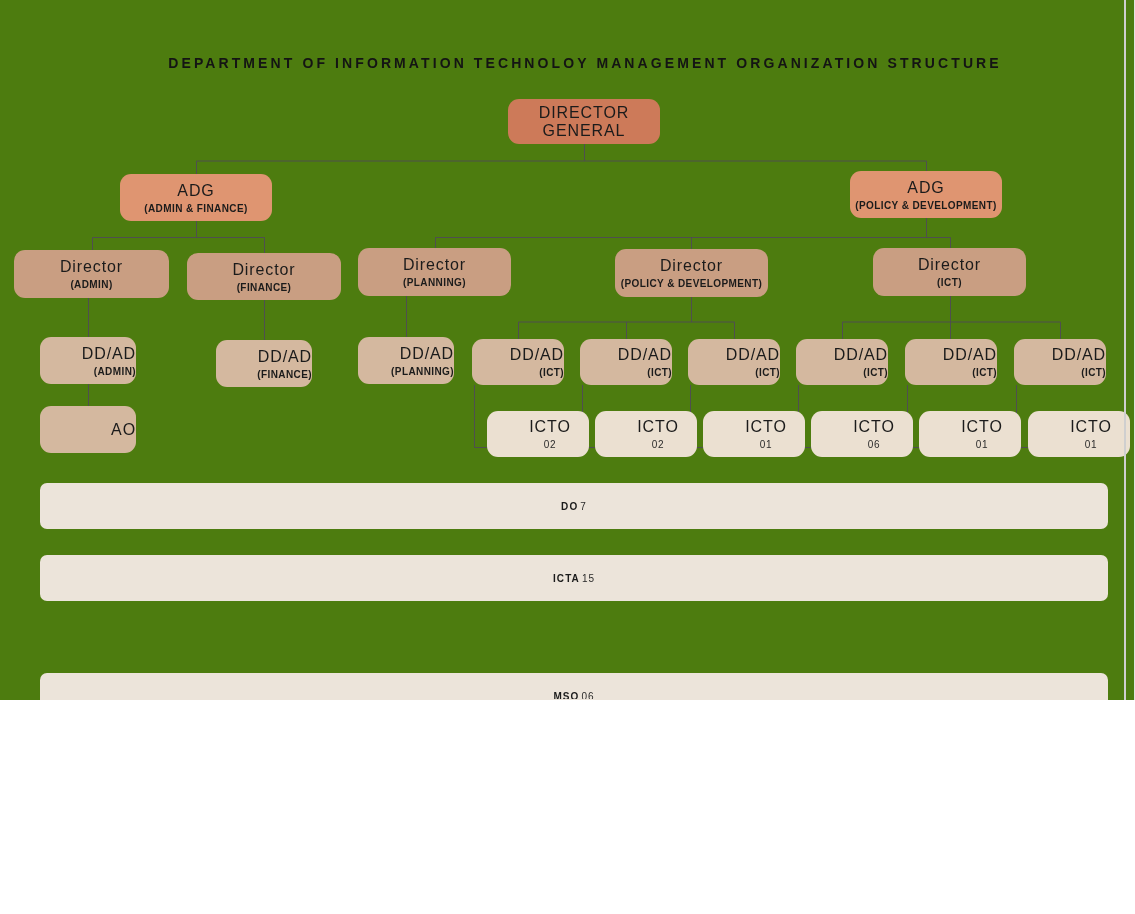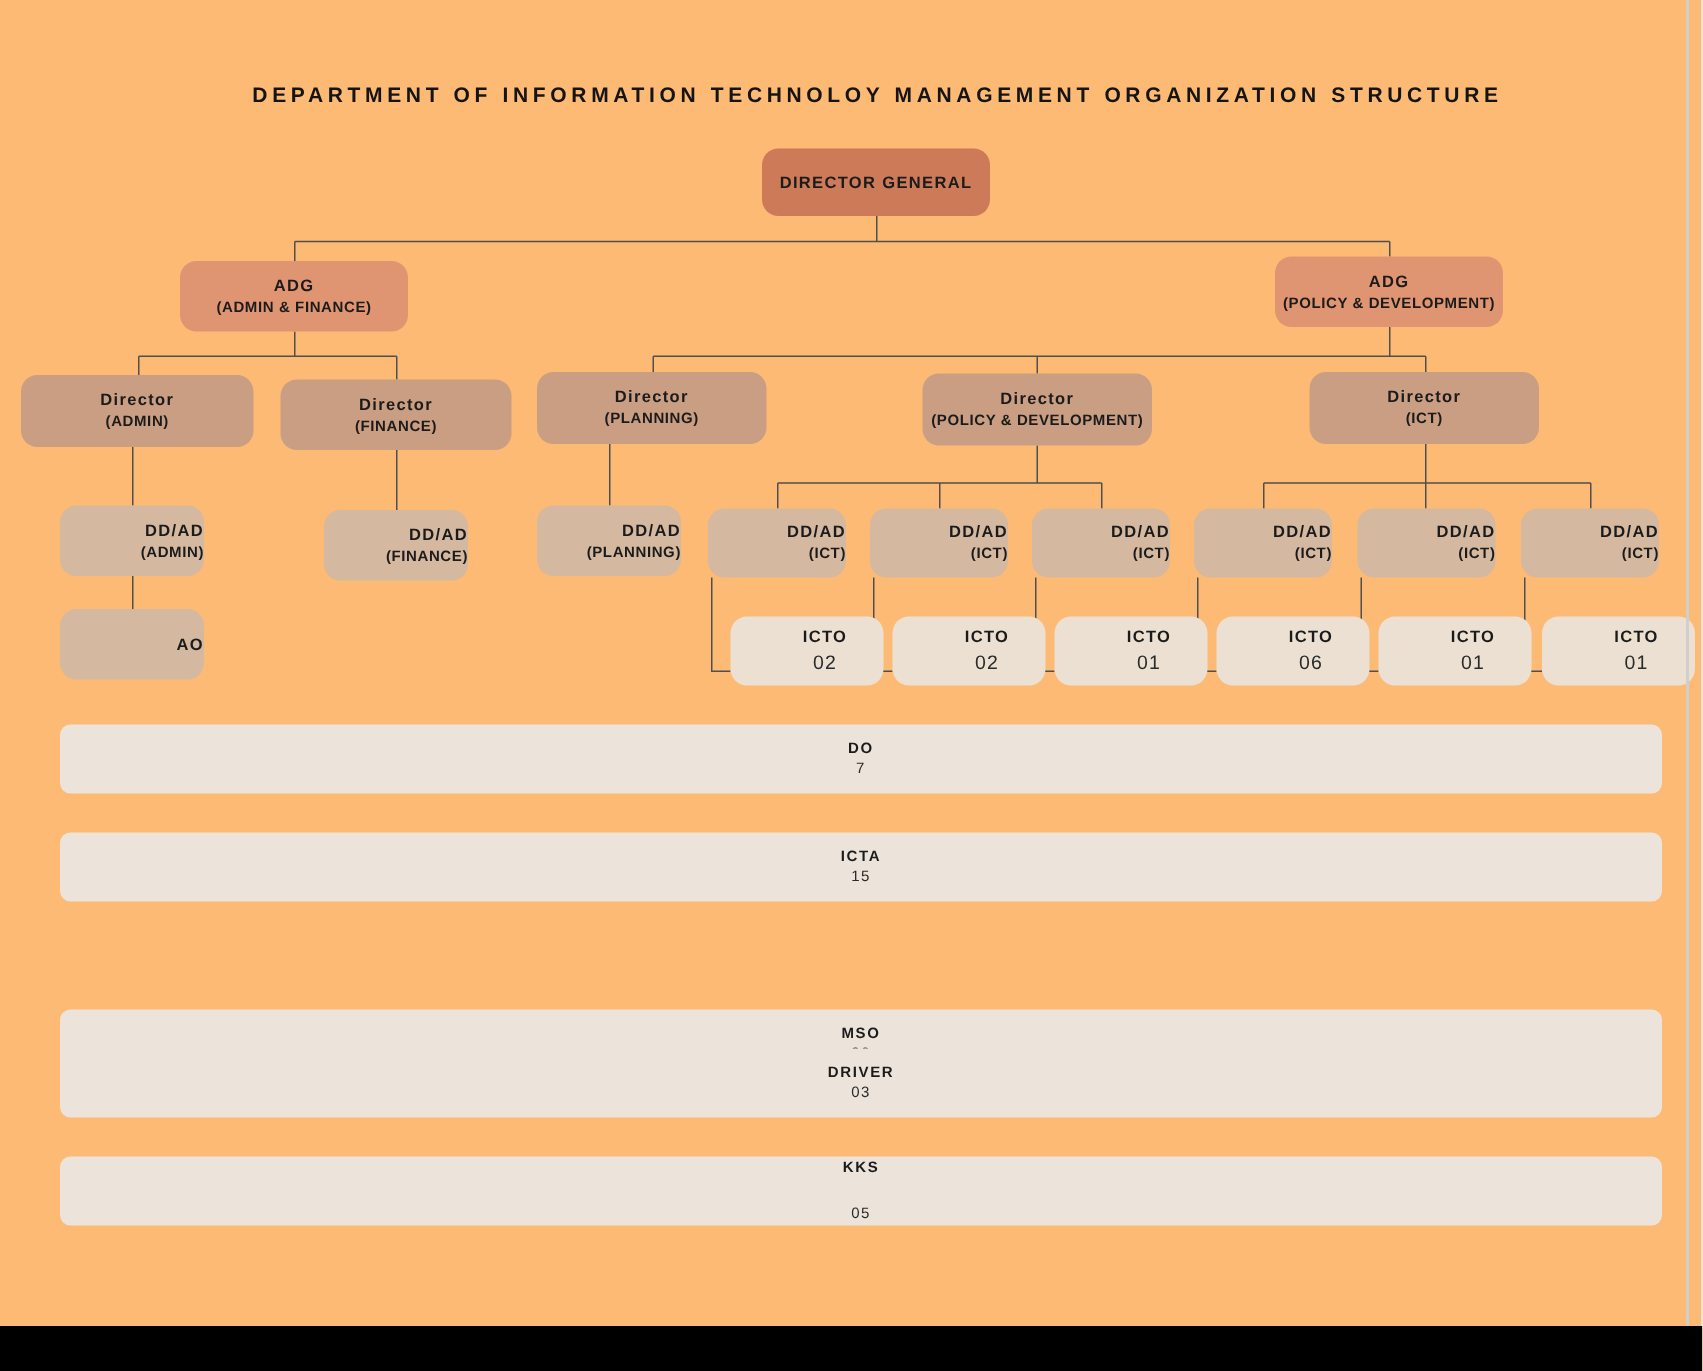--- a/index.html
+++ b/index.html
@@ -1,36 +1,36 @@
 <!DOCTYPE html>
 <html><head>
 <meta charset="utf-8">
 <style>
   html,body{margin:0;padding:0;background:#ffffff;}
   body{font-family:"Liberation Sans","DejaVu Sans",sans-serif;color:#1b1b1b;}
-  .page{position:relative;width:1135px;height:914px;background:#fdba74;overflow:hidden;}
+  .page{position:relative;width:1135px;height:700px;background:#4d7c0f;overflow:hidden;}
 
   .title{position:absolute;left:80px;top:55px;width:1010px;text-align:center;
          font-size:14px;font-weight:700;letter-spacing:3.1px;color:#141414;}
 
   svg.connectors{position:absolute;left:0;top:0;pointer-events:none;}
 
   .node{position:absolute;display:flex;flex-direction:column;align-items:center;
         justify-content:center;gap:3px;border-radius:11px;text-align:center;color:#1b1b1b;}
-  .nt{font-weight:700;font-size:11px;letter-spacing:0.9px;}
+  .nt{font-weight:400;font-size:16px;letter-spacing:0.9px;}
   .ns{font-weight:600;font-size:10px;letter-spacing:0.4px;}
-  .nc{font-weight:400;font-size:13px;letter-spacing:0.8px;color:#2b2b2b;}
+  .nc{font-weight:400;font-size:10px;letter-spacing:0.8px;color:#2b2b2b;}
   .c-dg{background:#cd7a59;}
   .c-adg{background:#df9571;}
   .c-dir{background:#c99e82;text-align:center;}
   .c-ddad{background:#d4b89f;align-items:flex-end;}
   .c-icto{background:#ebe0d1;padding-left:24px;}
 
   .sbar{position:absolute;left:40px;width:1068px;height:46px;background:#ece4da;
-        border-radius:7px;display:flex;flex-direction:column;align-items:center;
+        border-radius:7px;display:flex;flex-direction:row;align-items:center;
         justify-content:center;gap:2px;}
   .sbar .bl{font-weight:700;font-size:10px;letter-spacing:1.1px;}
   .sbar .bc{font-weight:400;font-size:10px;letter-spacing:1px;color:#2a2a2a;}
 
   .scroll-line{position:absolute;top:0;height:884px;width:2px;background:#cfcfcf;}
   .edge-line{position:absolute;top:0;right:0;height:884px;width:1px;background:#e3e3e3;}
 
   .taskbar{position:absolute;left:0;top:884px;width:1135px;height:30px;background:#000000;}
 </style>
 </head>

